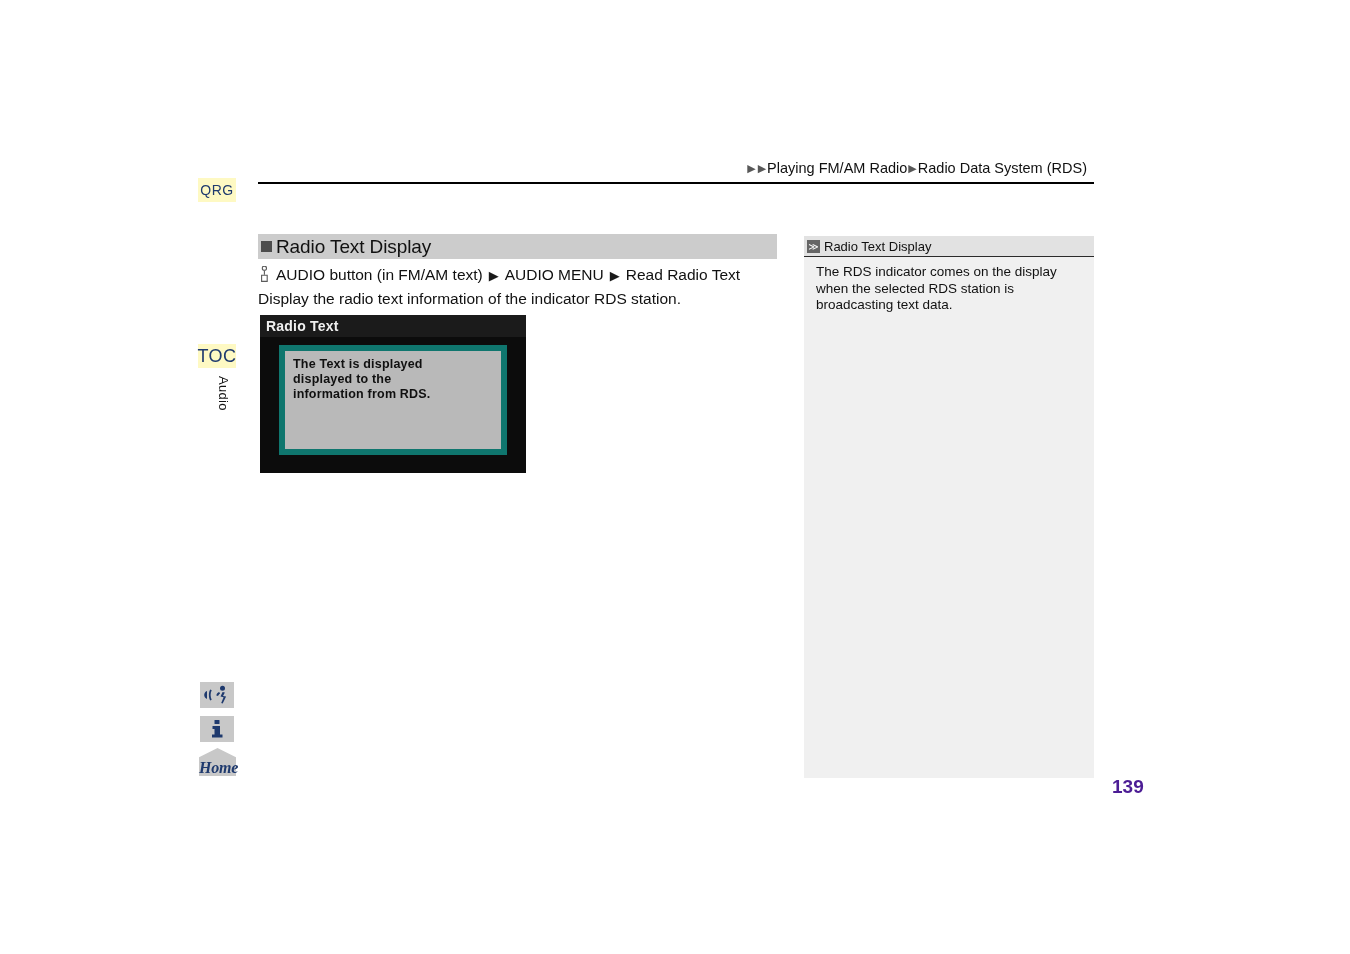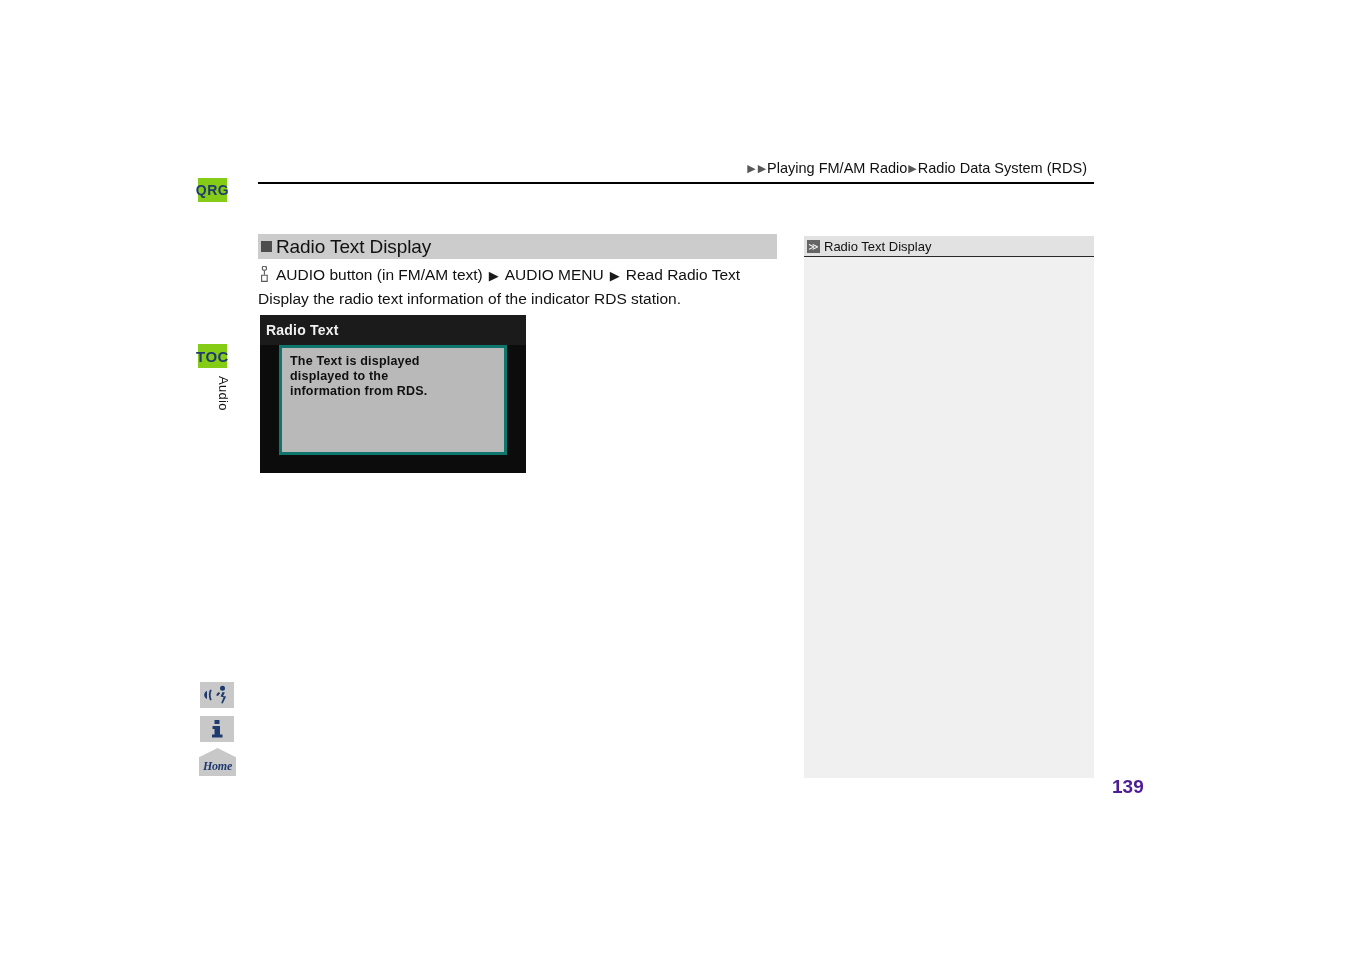--- a/index.html
+++ b/index.html
@@ -18,42 +18,42 @@
 
   
   #left-rail {
     position: absolute;
     left: 198px;
     top: 178px;
     width: 44px;
     height: 600px;
   }
   .navbtn {
-    width: 29px;
+    width: 38px;
     height: 24px;
-    background: #84cc16;
+    background: #fef9c3;
     color: #1f3a6e;
-    font-weight: bold;
+    font-weight: normal;
     font-size: 14px;
     letter-spacing: 0.5px;
     display: flex;
     align-items: center;
     justify-content: center;
     cursor: pointer;
   }
   #qrg-button {
     position: absolute;
     left: 0;
     top: 0;
   }
   #toc-button {
     position: absolute;
     left: 0;
     top: 166px;
-    font-size: 15px;
+    font-size: 18px;
   }
   #audio-tab-label {
     position: absolute;
     left: 5px;
     top: 198px;
     width: 28px;
     font-size: 13px;
     color: #141414;
     writing-mode: vertical-rl;
     text-orientation: mixed;
@@ -95,21 +95,21 @@
   }
   #home-icon-button .home-text {
     position: absolute;
     left: 0;
     right: 0;
     top: 11px;
     text-align: center;
     font-family: "Liberation Serif", serif;
     font-style: italic;
     font-weight: bold;
-    font-size: 12px;
+    font-size: 16px;
     color: #1f3a6e;
     letter-spacing: -0.2px;
   }
 
   
   #breadcrumb {
     position: absolute;
     right: 263px;
     top: 160px;
     font-size: 14.5px;
@@ -201,40 +201,40 @@
     width: 266px;
     height: 158px;
     background: #0c0c0c;
     overflow: hidden;
   }
   #device-screenshot .dev-titlebar {
     position: absolute;
     left: 0;
     top: 0;
     width: 100%;
-    height: 30px;
+    height: 22px;
     background: #1b1b1b;
     display: flex;
     align-items: center;
   }
   #device-screenshot .dev-title {
     color: #f0f0f0;
     font-size: 14px;
     font-weight: bold;
     margin-left: 6px;
     letter-spacing: 0.2px;
   }
   #device-screenshot .dev-panel {
     position: absolute;
     left: 19px;
     top: 30px;
     width: 228px;
     height: 110px;
     background: #b9b9b9;
-    border: 3px solid #0f766e;
+    border: 6px solid #0f766e;
     box-sizing: border-box;
   }
   #device-screenshot .dev-panel-text {
     position: absolute;
     left: 8px;
     top: 6px;
     right: 6px;
     font-size: 12.5px;
     font-weight: bold;
     line-height: 15px;
@@ -376,15 +376,16 @@
       <div>information from RDS.</div>
     </div>
   </div>
 </div>
 
 <div id="note-box">
   <div class="note-header">
     <span class="chev-icon">≫</span>
     <span class="note-title">Radio Text Display</span>
   </div>
+  <div class="note-body">The RDS indicator comes on the display when the selected RDS station is broadcasting text data.</div>
 </div>
 
 <div id="page-number">139</div>
 
 </body></html>

